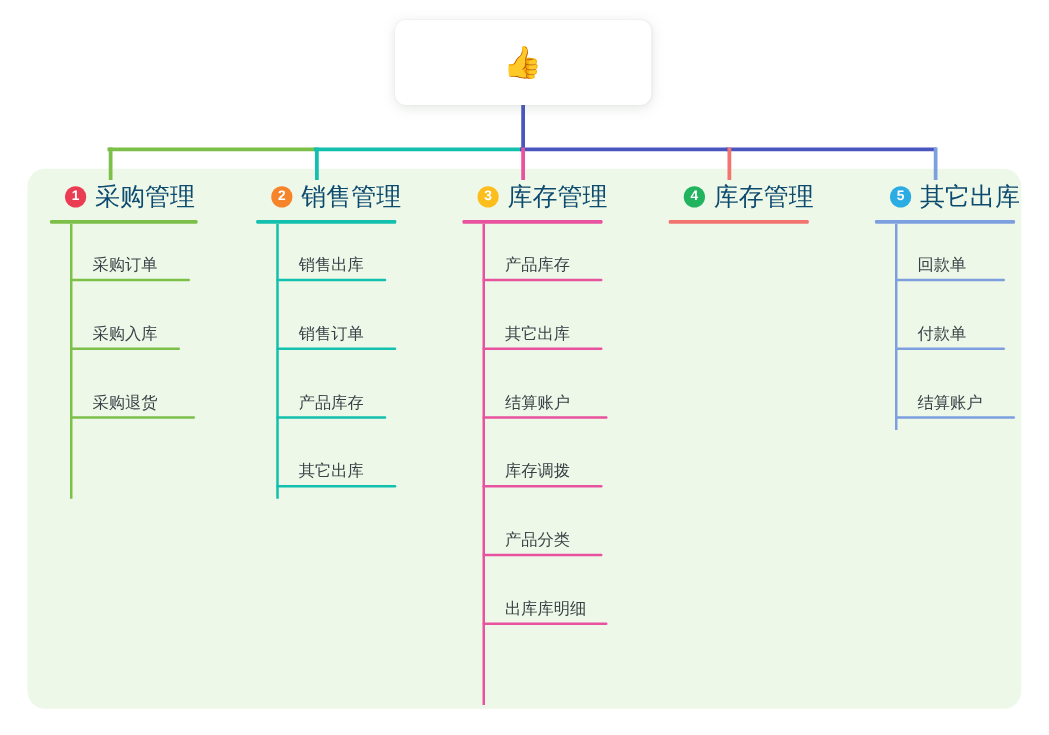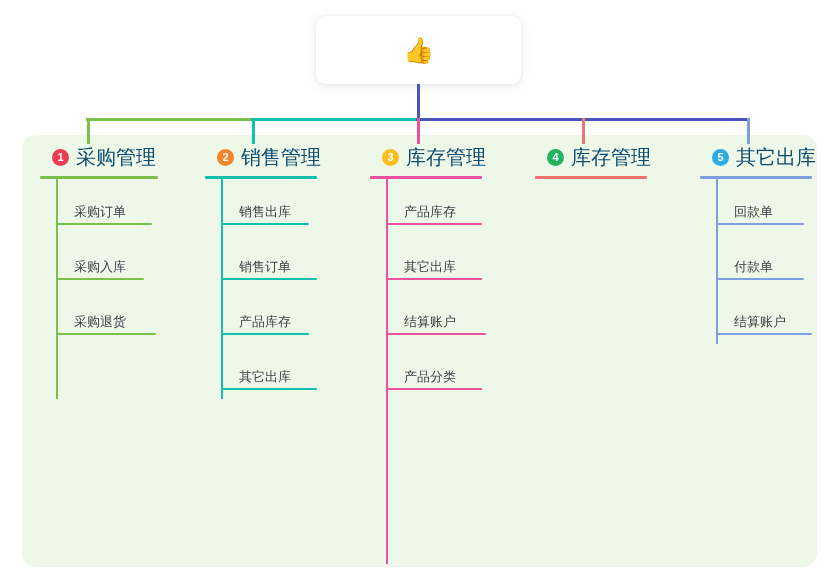--- a/index.html
+++ b/index.html
@@ -157,22 +157,30 @@
           </div>
           <div class="leaf">
             <span class="leaf-label">其它出库</span>
             <span class="leaf-rule" style="width: 96px; background: rgb(232, 82, 159);"></span>
           </div>
           <div class="leaf">
             <span class="leaf-label">结算账户</span>
             <span class="leaf-rule" style="width: 100px; background: rgb(232, 82, 159);"></span>
           </div>
           <div class="leaf">
+            <span class="leaf-label">库存调拨</span>
+            <span class="leaf-rule" style="width: 96px; background: rgb(232, 82, 159);"></span>
+          </div>
+          <div class="leaf">
             <span class="leaf-label">产品分类</span>
             <span class="leaf-rule" style="width: 96px; background: rgb(232, 82, 159);"></span>
+          </div>
+          <div class="leaf">
+            <span class="leaf-label">出库库明细</span>
+            <span class="leaf-rule" style="width: 100px; background: rgb(232, 82, 159);"></span>
           </div>
         </div>
       </div>
       <div class="col" style="left: 535px; width: 150px;">
         <div class="col-head">
           <span class="badge" style="background: rgb(34, 179, 94);">4</span>
           <span class="col-title">库存管理</span>
         </div>
         <div class="head-rule" style="width: 112px; background: rgb(242, 115, 111);"></div>
       </div>

